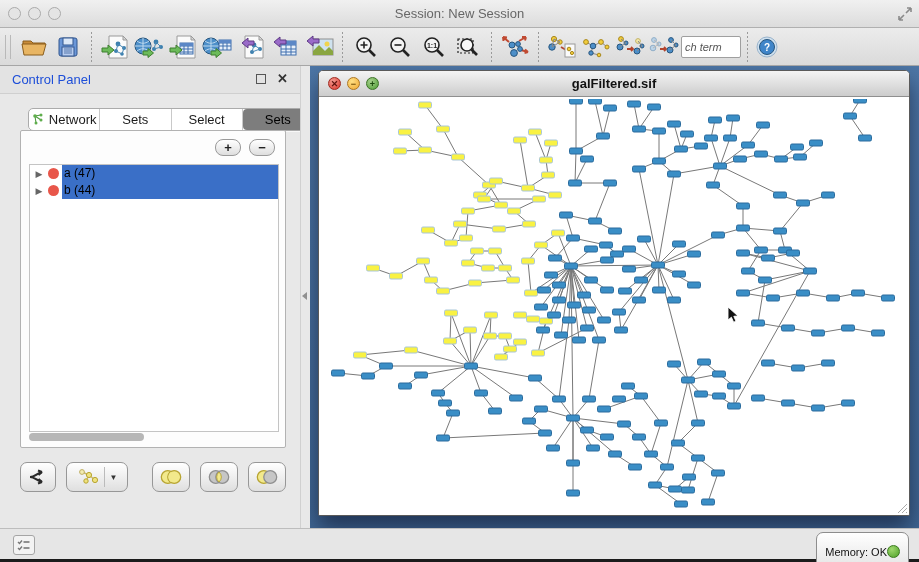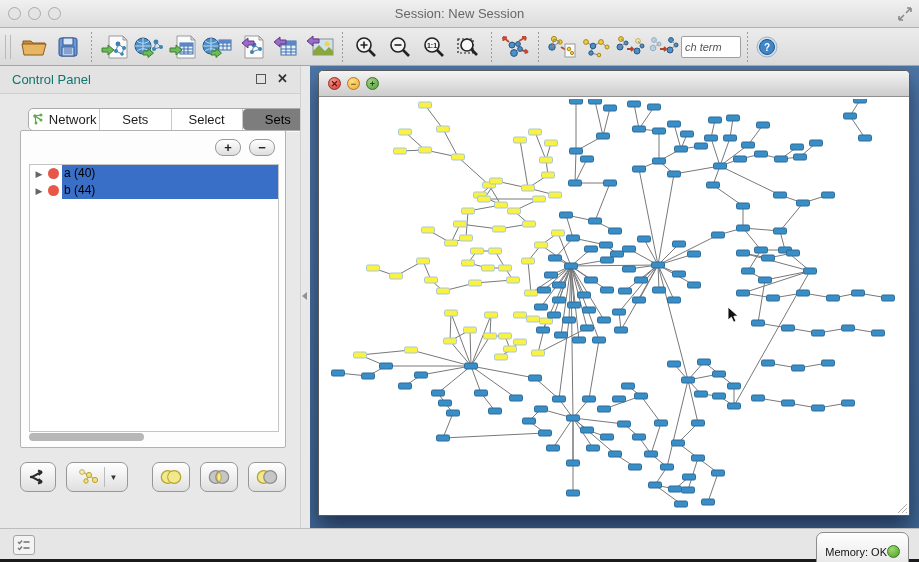--- a/index.html
+++ b/index.html
@@ -29,21 +29,21 @@
   #search-input{width:60px;height:22px;border:1px solid #9f9f9f;border-radius:2px;
     background:#fff;font-style:italic;font-size:11px;color:#555;padding:0 3px;}
 
   
   #content{position:absolute;left:0;top:66px;width:919px;height:462px;display:flex;}
 
   
   #control-panel{position:relative;width:300px;height:462px;background:#e8e8e8;}
   #cp-titlebar{position:absolute;left:0;top:0;width:300px;height:28px;
     background:#e3e3e3;border-bottom:1px solid #cfcfcf;}
-  #cp-title{position:absolute;left:12px;top:6px;font-size:13px;color:#0f766e;}
+  #cp-title{position:absolute;left:12px;top:6px;font-size:13px;color:#1d4ed8;}
   #cp-float{position:absolute;right:34px;top:8px;width:10px;height:10px;border:1.5px solid #555;}
   #cp-close{position:absolute;right:12px;top:5px;font-size:13px;font-weight:bold;color:#333;}
 
   
   #cp-tabs{position:absolute;left:28px;top:42px;width:286px;height:23px;display:flex;
     background:#fff;border:1px solid #ababab;border-radius:5px;overflow:hidden;
     box-shadow:0 1px 0 rgba(255,255,255,.7);}
   .seg{flex:1;display:flex;align-items:center;justify-content:center;gap:4px;
     font-size:13px;color:#1c1c1c;border-right:1px solid #c9c9c9;}
   .seg:last-child{border-right:none;}
@@ -370,21 +370,21 @@
 
       <div id="sets-panel">
         <div id="sets-actions">
           <button class="pill-btn">+</button>
           <button class="pill-btn">−</button>
         </div>
         <div id="sets-list">
             <div class="set-row selected">
               <span class="set-expander">▶</span>
               <span class="set-dot"></span>
-              <span class="set-label">a (40)</span>
+              <span class="set-label">a (47)</span>
             </div>
             <div class="set-row selected">
               <span class="set-expander">▶</span>
               <span class="set-dot"></span>
               <span class="set-label">b (44)</span>
             </div>
           </div>
         <div id="sets-hscroll">
           <div id="sets-hthumb"></div>
         </div>
@@ -438,20 +438,21 @@
     </div>
 
     <div id="desktop">
       <div id="net-window">
         <div id="net-titlebar">
           <div class="nlights">
             <span class="nlight nl-close">✕</span>
             <span class="nlight nl-min">−</span>
             <span class="nlight nl-max">+</span>
           </div>
+          <div id="net-title">galFiltered.sif</div>
         </div>
         <div id="net-canvas">
           <svg id="graph-svg" width="570" height="412">
               <line x1="96" y1="6" x2="114" y2="30" stroke="#787878" stroke-width="1"></line>
               <line x1="114" y1="30" x2="129" y2="58" stroke="#787878" stroke-width="1"></line>
               <line x1="76" y1="33" x2="96" y2="51" stroke="#787878" stroke-width="1"></line>
               <line x1="71" y1="52" x2="96" y2="51" stroke="#787878" stroke-width="1"></line>
               <line x1="96" y1="51" x2="129" y2="58" stroke="#787878" stroke-width="1"></line>
               <line x1="129" y1="58" x2="160" y2="86" stroke="#787878" stroke-width="1"></line>
               <line x1="160" y1="86" x2="172" y2="106" stroke="#787878" stroke-width="1"></line>

